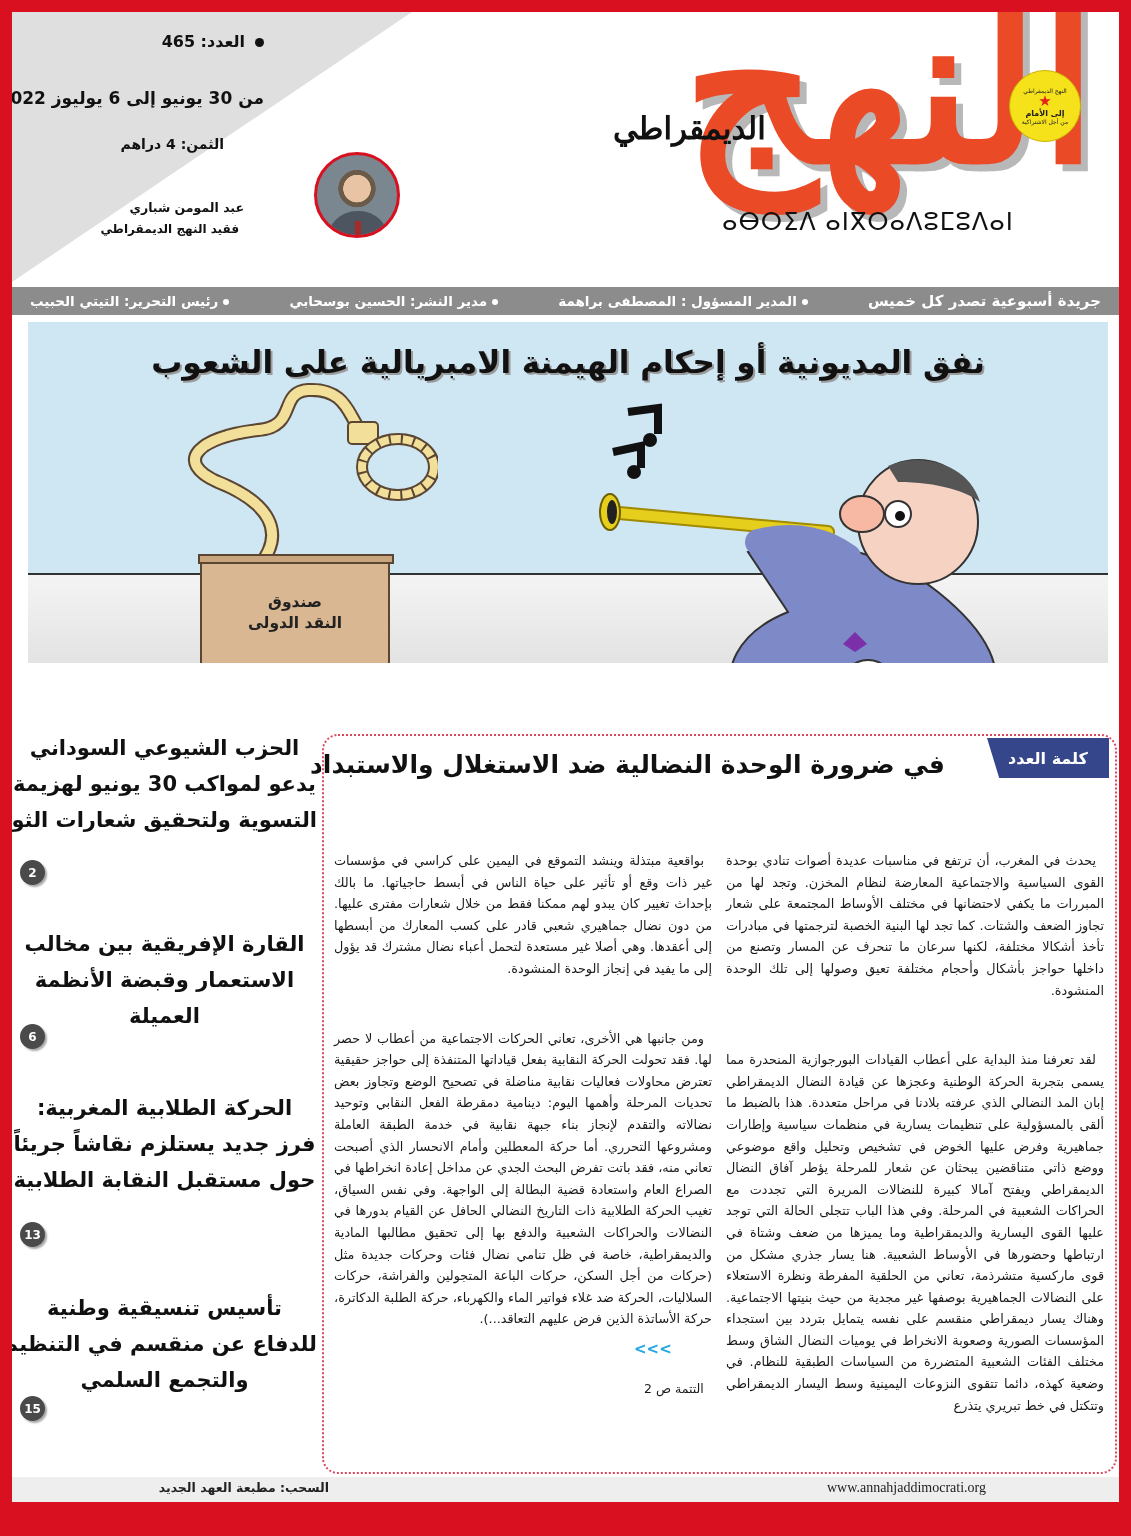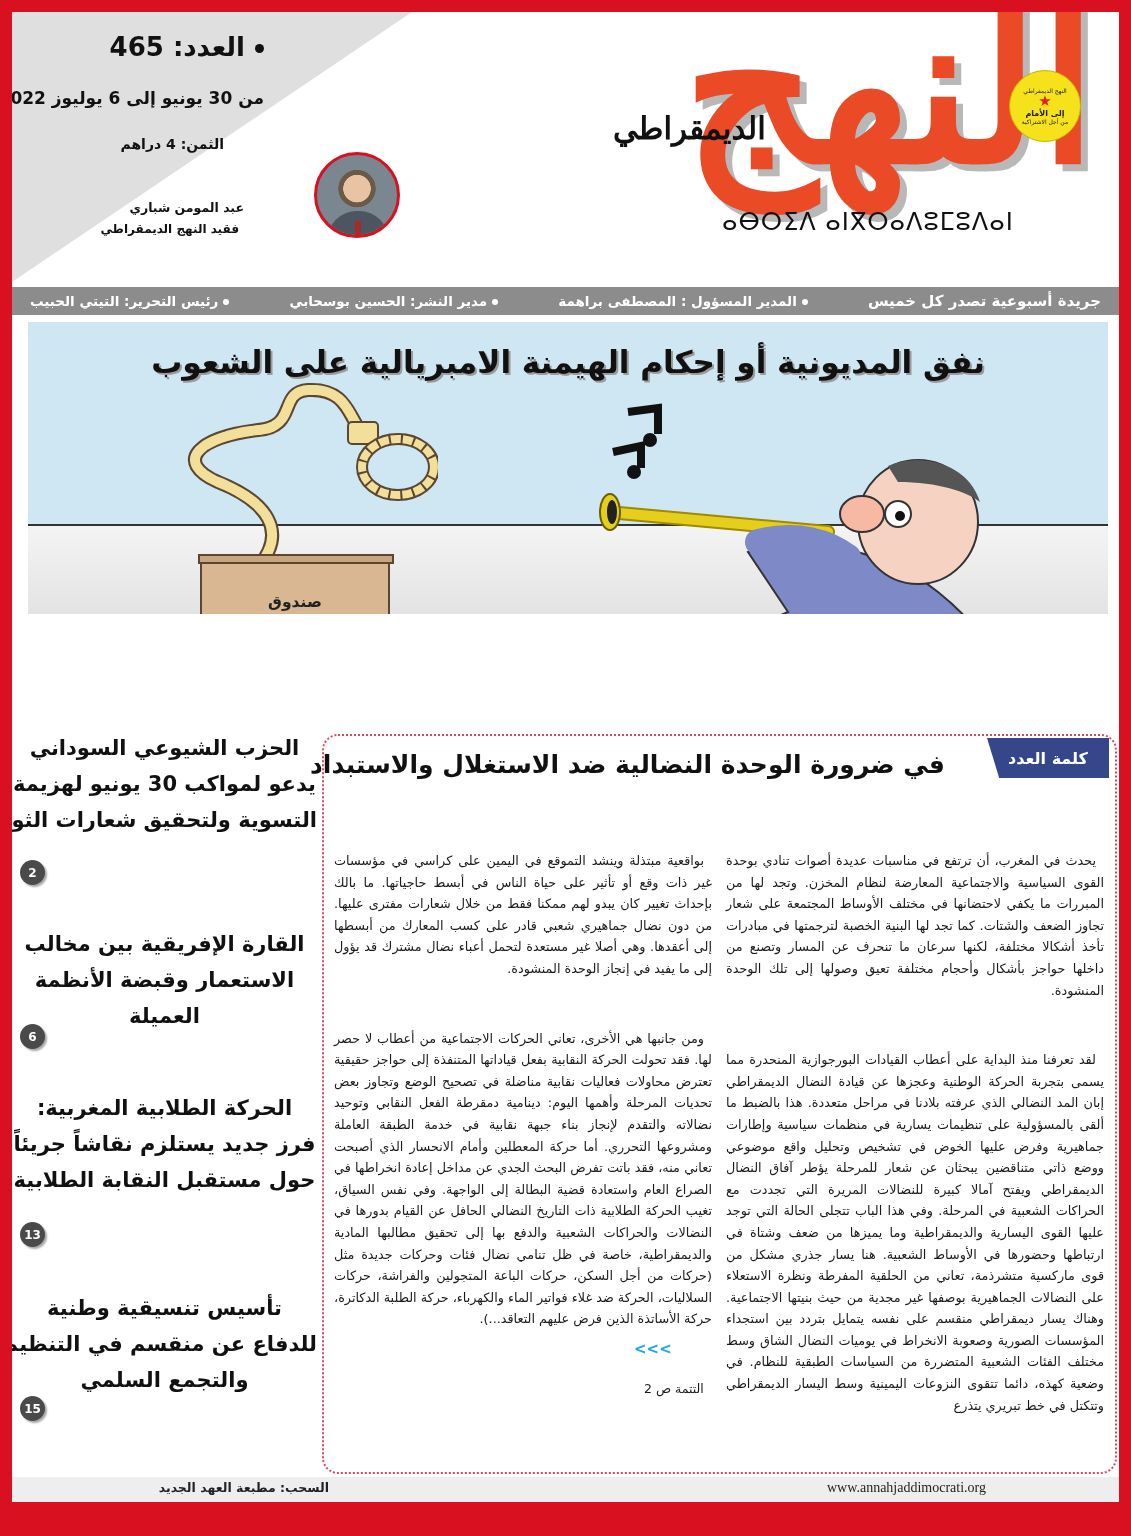--- a/index.html
+++ b/index.html
@@ -5,21 +5,21 @@
     * { box-sizing: border-box; margin: 0; padding: 0; }
     html, body { width: 1131px; height: 1536px; overflow: hidden; background: #d9101f; }
     body { font-family: "DejaVu Sans", sans-serif; position: relative; }
 
     .page { position: absolute; left: 12px; top: 12px; width: 1107px; height: 1490px; background: #ffffff; overflow: hidden; }
 
     
     .hdr-panel { position: absolute; left: 0; top: 0; width: 400px; height: 270px; background: #dfdfe0;
       clip-path: polygon(0 0, 100% 0, 0 100%); }
     .hdr-meta { position: absolute; right: 855px; direction: rtl; color: #111; font-weight: bold; white-space: nowrap; }
-    .hdr-issue { top: 20px; font-size: 26px; }
+    .hdr-issue { top: 20px; font-size: 16px; }
     .hdr-issue .dot { display: inline-block; width: 9px; height: 9px; border-radius: 50%; background: #111; margin-left: 10px; vertical-align: middle; }
     .hdr-date { top: 76px; font-size: 17px; }
     .hdr-price { top: 124px; font-size: 14px; right: 895px; }
 
     .portrait { position: absolute; left: 302px; top: 140px; width: 86px; height: 86px; border-radius: 50%;
       border: 3px solid #d9101f; background: radial-gradient(circle at 50% 42%, #e8c4a4 0 22%, #6b5a48 23% 30%, #7a8790 31% 100%); overflow: hidden; }
     .portrait .suit { position: absolute; left: 10px; bottom: -6px; width: 62px; height: 30px; border-radius: 30px 30px 0 0; background: #4c5560; }
     .portrait .tie { position: absolute; left: 38px; bottom: 0; width: 6px; height: 14px; background: #a52a2a; }
     .caption { position: absolute; right: 880px; direction: rtl; text-align: right; color: #111; font-weight: bold; font-size: 12px; white-space: nowrap; }
     .caption.name { top: 188px; font-size: 12.5px; right: 875px; }
@@ -36,21 +36,21 @@
     .badge .t1 { font-size: 8px; color: #222; font-weight: bold; }
     .badge .t2 { font-size: 6px; color: #222; }
 
     
     .staff-bar { position: absolute; left: 0; top: 275px; width: 1107px; height: 28px; background: #8c8c8c;
       display: flex; direction: rtl; align-items: center; justify-content: space-between; padding: 0 18px; color: #fff; font-weight: bold; font-size: 13.5px; }
     .staff-bar .item .dot { display: inline-block; width: 6px; height: 6px; border-radius: 50%; background: #fff; margin-left: 5px; vertical-align: middle; }
     .staff-bar .item.first { font-size: 15px; }
 
     
-    .cartoon { position: absolute; left: 16px; top: 310px; width: 1080px; height: 292px; background: #cfe6f3; overflow: hidden; }
+    .cartoon { position: absolute; left: 16px; top: 310px; width: 1080px; height: 341px; background: #cfe6f3; overflow: hidden; }
     .cartoon .floor { position: absolute; left: 0; bottom: 0; width: 100%; height: 90px; background: linear-gradient(#f4f4f4, #e3e3e3); border-top: 2px solid #333; }
     .cartoon-headline { position: absolute; left: 0; width: 100%; top: 22px; text-align: center; direction: rtl; font-size: 31px; font-weight: bold; color: #111;
       text-shadow: 2px 2px 0 #9b9b9b; white-space: nowrap; }
     .rope { position: absolute; fill: none; }
     .imf-box { position: absolute; left: 172px; top: 240px; width: 190px; height: 122px; background: #d8b792; border: 2px solid #5b4633; }
     .imf-box .lid { position: absolute; left: -4px; top: -10px; width: 196px; height: 10px; background: #c9a57e; border: 2px solid #5b4633; }
     .imf-box .label { position: absolute; left: 0; width: 100%; top: 28px; text-align: center; direction: rtl; font-size: 15.5px; font-weight: bold; color: #222; line-height: 21px; }
 
     
     .sidebar { position: absolute; left: 0; top: 718px; width: 305px; height: 760px; }

